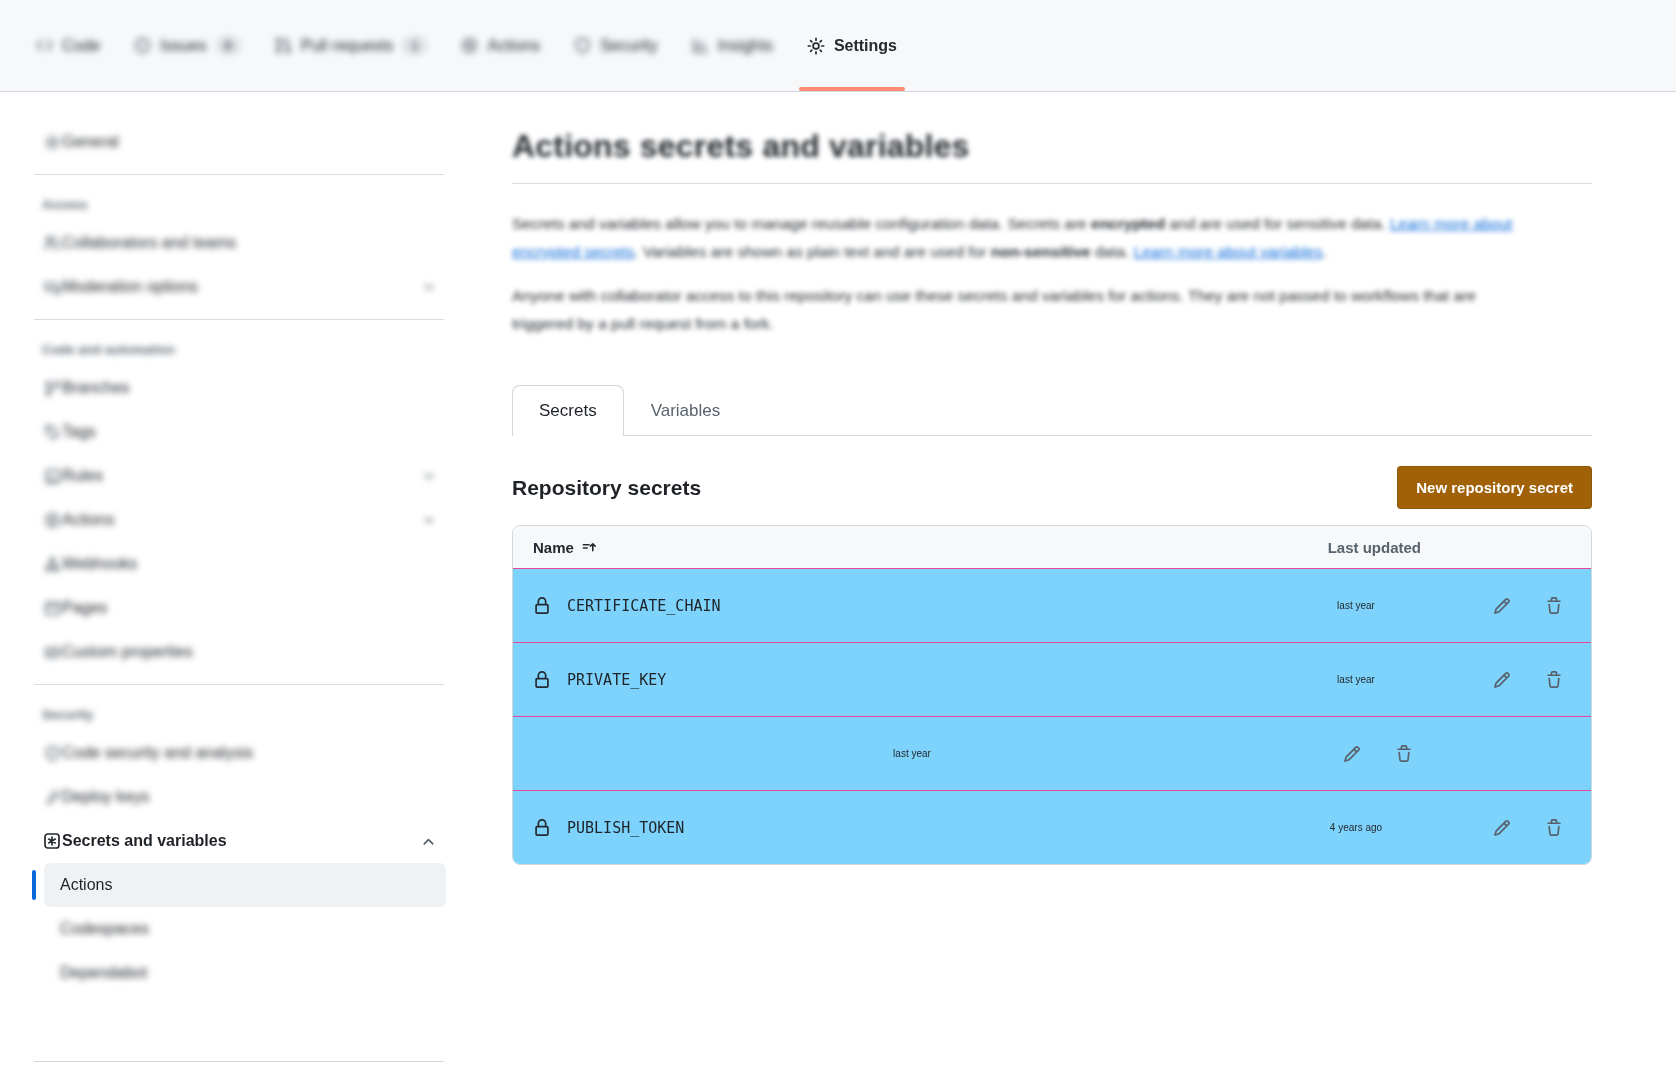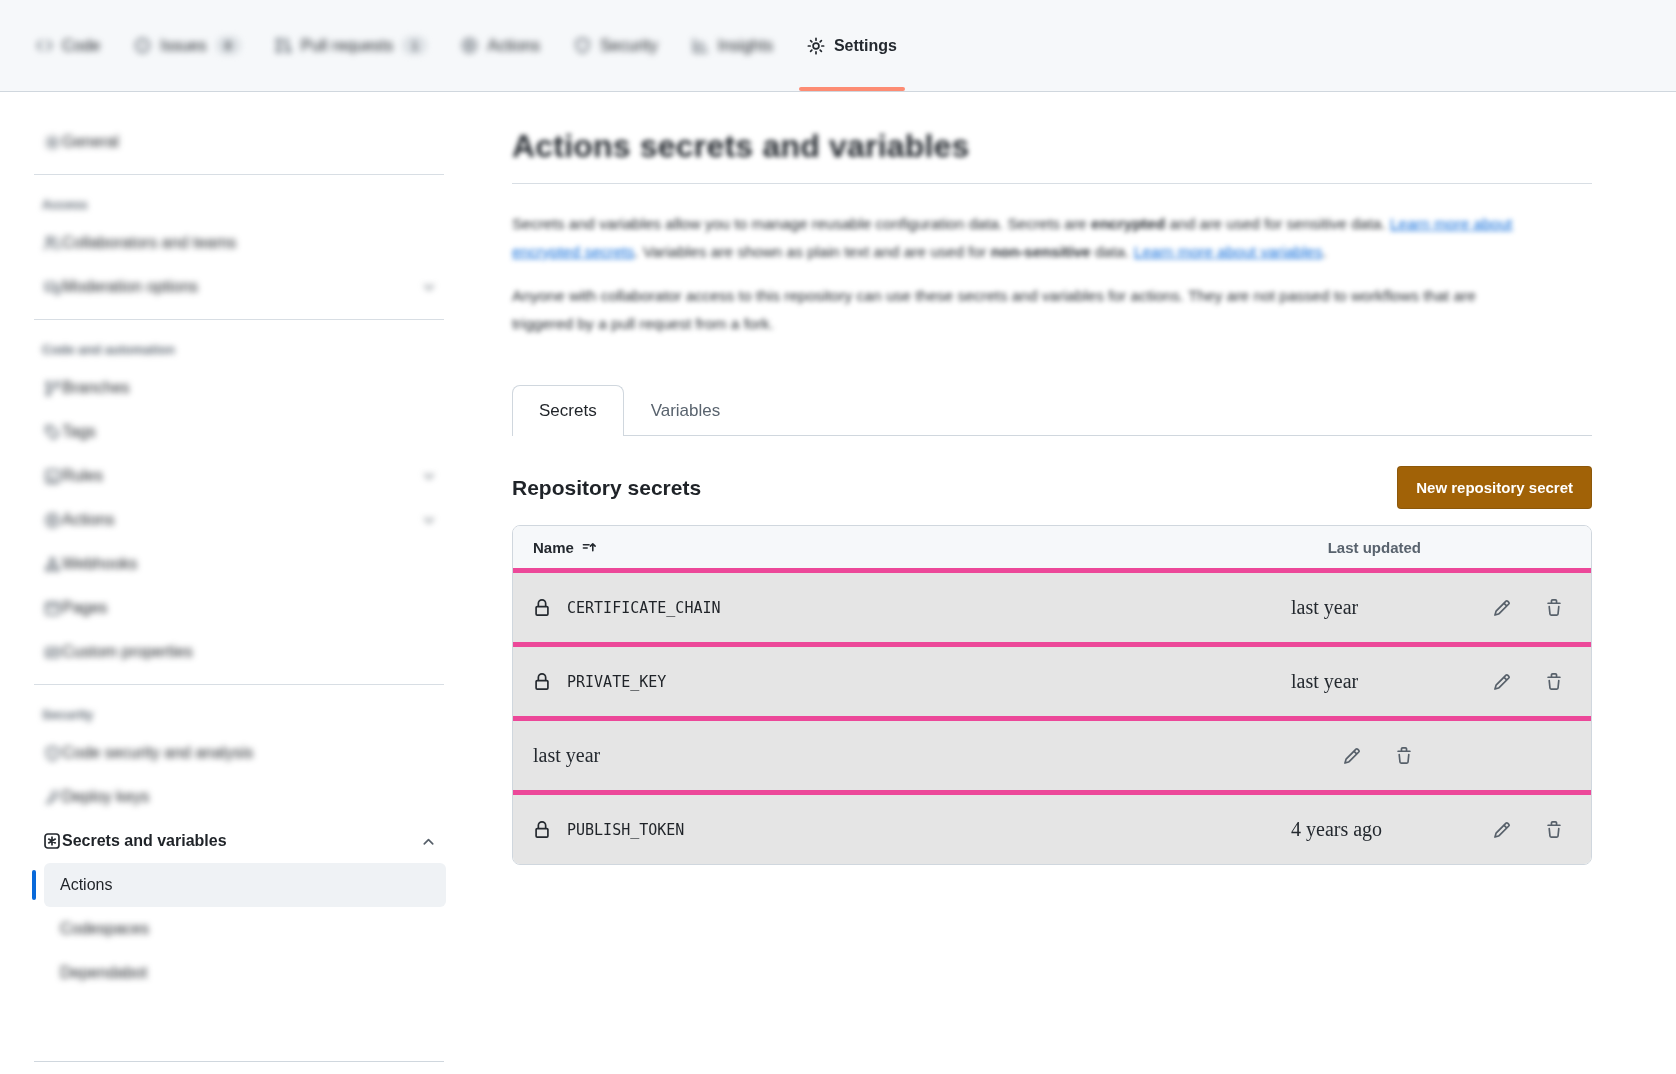--- a/index.html
+++ b/index.html
@@ -69,26 +69,26 @@
     padding:12px 18px; border-radius:4px; cursor:pointer; }
 
   .secrets-table { margin-top:16px; border:1px solid #d0d7de; border-radius:8px;
     overflow:hidden; }
   .t-head { display:grid; grid-template-columns:1fr 130px 150px; align-items:center;
     height:42px; background:#f6f8fa; padding:0 20px; font-size:15px; }
   .t-head .name-col { display:flex; align-items:center; gap:8px; font-weight:700;
     color:#24292f; }
   .t-head .updated-col { text-align:right; font-weight:700; color:#59636e; }
   .t-row { display:grid; grid-template-columns:1fr 130px 150px; align-items:center;
-    height:74px; border-top:5px solid #ec4899; padding:0 20px; background:#e5e5e5; }
+    height:74px; border-top:1px solid #ec4899; padding:0 20px; background:#7dd3fc; }
   .t-row .name-cell { display:flex; align-items:center; gap:16px; }
   .t-row .lock { display:flex; color:#24292f; }
   .secret-name { font-family:"DejaVu Sans Mono", monospace; font-size:15px;
     color:#1f2328; }
-  .updated-cell { text-align:left; font-size:20px; color:#24292f;font-family:Liberation Serif, serif; }
+  .updated-cell { text-align:center; font-size:10px; color:#24292f; }
   .actions-cell { display:flex; justify-content:flex-end; gap:30px; padding-right:6px; }
   .icon-btn { background:none; border:none; color:#57606a; cursor:pointer;
     display:flex; padding:2px; }
 
   svg { display:block; }
 </style>
 </head>
 <body>
 
 <nav class="topnav">

